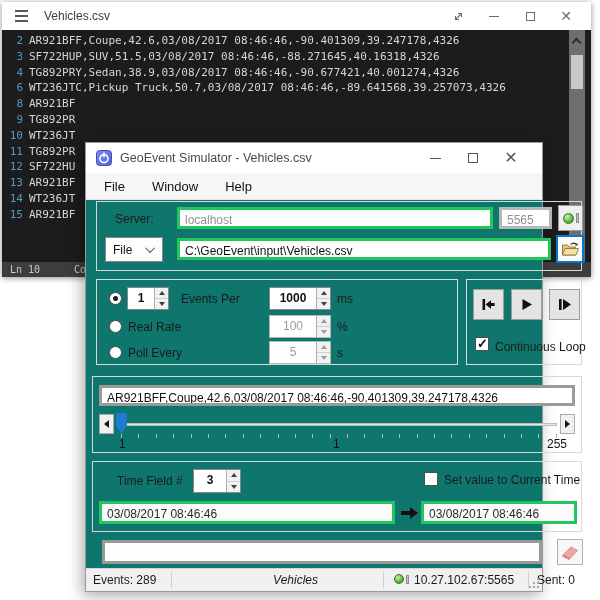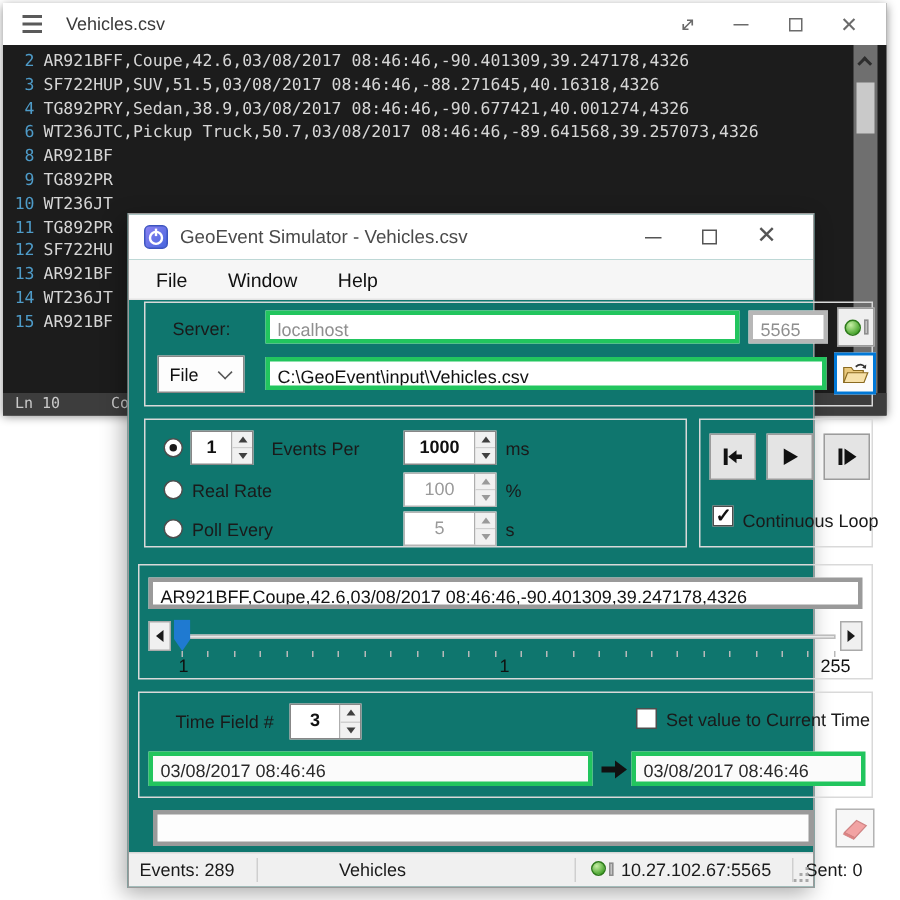--- a/index.html
+++ b/index.html
@@ -386,21 +386,21 @@
   <div class="sqbtn" style="left:471px; top:396px; width:26px; height:26px; border-color:#b3b3b3; background:#f7f7f7;">
     <svg width="20" height="16" viewBox="0 0 20 16">
       <polygon points="3,11 11,3 17.5,6.5 10,14.5" fill="#f2a3a3" stroke="#cf8484" stroke-width="0.8"></polygon>
       <polygon points="3,11 10,14.5 9.3,15.6 2.3,12.2" fill="#e27f7f" stroke="#cf8484" stroke-width="0.6"></polygon>
     </svg>
   </div>
 
   <div class="sim-statusbar">
     <span class="sb-item" style="left:7px;">Events: 289</span>
     <span class="sb-sep" style="left:85px;"></span>
-    <span class="sb-item" style="left:140px; width:92px; text-align:left;">Vehicles</span>
+    <span class="sb-item" style="left:140px; width:92px; text-align:right;font-style:italic;">Vehicles</span>
     <span class="sb-sep" style="left:297px;"></span>
     <span class="status-dot-wrap" style="left:308px; top:5px;">
       <span class="conn-circle" style="width:10px; height:10px;"></span>
       <span class="conn-bar" style="height:9px;"></span>
     </span>
     <span class="sb-item" style="left:328px;">10.27.102.67:5565</span>
     <span class="sb-sep" style="left:442px;"></span>
     <span class="sb-item" style="left:451px;">Sent: 0</span>
     <svg class="grip" width="11" height="11" viewBox="0 0 11 11">
       <g fill="#a8a8a8">

